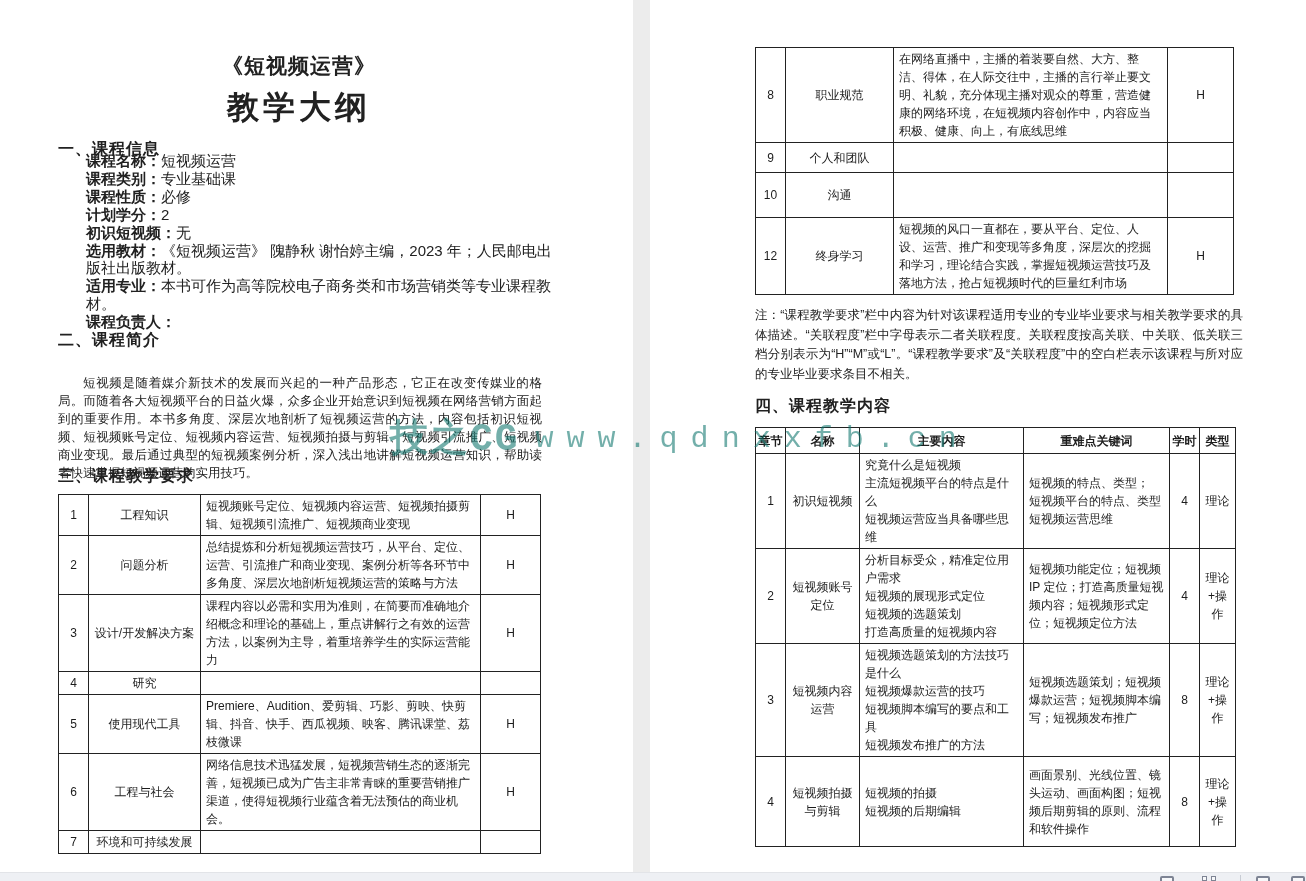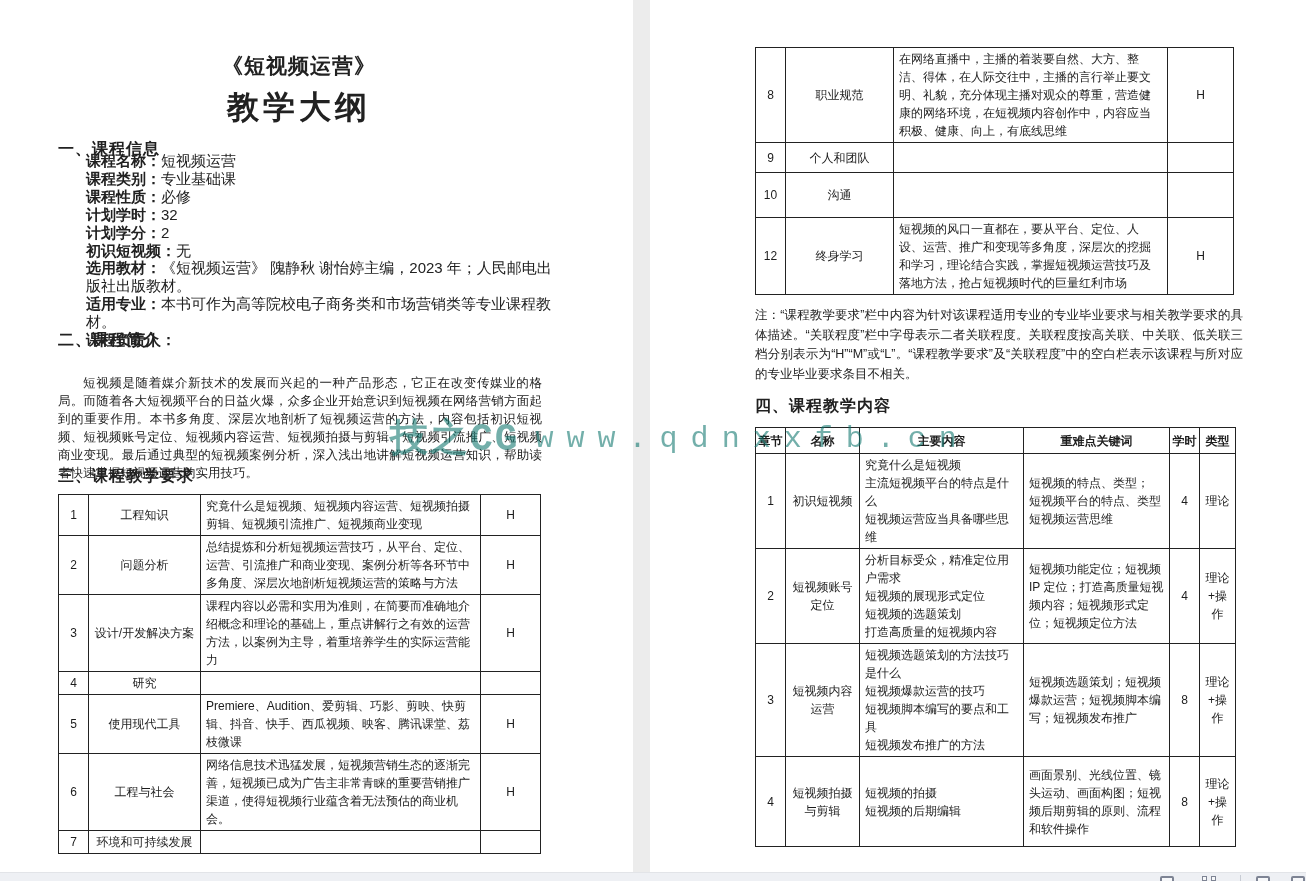--- a/index.html
+++ b/index.html
@@ -66,21 +66,20 @@
     <div class="doc-subtitle">《短视频运营》</div>
     <div class="doc-title">教学大纲</div>
   </div>
 
   <div class="sec-heading" id="h-sec1">一、课程信息</div>
 
   <div class="info-list">
     <div><b>课程名称：</b><span>短视频运营</span></div>
     <div><b>课程类别：</b><span>专业基础课</span></div>
     <div><b>课程性质：</b><span>必修</span></div>
-    <div><b>计划学时：</b><span>32</span></div>
     <div><b>计划学分：</b><span>2</span></div>
     <div><b>初识短视频：</b><span>无</span></div>
     <div><b>选用教材：</b><span>《短视频运营》 隗静秋 谢怡婷主编，2023 年；人民邮电出版社出版教材。</span></div>
     <div><b>适用专业：</b><span>本书可作为高等院校电子商务类和市场营销类等专业课程教材。</span></div>
     <div><b>课程负责人：</b><span></span></div>
   </div>
 
   <div class="sec-heading" id="h-sec2">二、课程简介</div>
   <div class="intro">短视频是随着媒介新技术的发展而兴起的一种产品形态，它正在改变传媒业的格局。而随着各大短视频平台的日益火爆，众多企业开始意识到短视频在网络营销方面起到的重要作用。本书多角度、深层次地剖析了短视频运营的方法，内容包括初识短视频、短视频账号定位、短视频内容运营、短视频拍摄与剪辑、短视频引流推广、短视频商业变现。最后通过典型的短视频案例分析，深入浅出地讲解短视频运营知识，帮助读者快速掌握短视频运营的实用技巧。</div>
 
@@ -90,21 +89,21 @@
     <colgroup>
         <col style="width:30px">
         <col style="width:112px">
         <col style="width:280px">
         <col style="width:60px">
       </colgroup>
     <tbody>
     <tr style="height:37px">
       <td class="c">1</td>
       <td class="c">工程知识</td>
-      <td class="l">究竟什么是短视频、短视频内容运营、短视频拍摄剪辑、短视频引流推广、短视频商业变现</td>
+      <td class="l">短视频账号定位、短视频内容运营、短视频拍摄剪辑、短视频引流推广、短视频商业变现</td>
       <td class="c">H</td>
     </tr>
     <tr style="height:56px">
       <td class="c">2</td>
       <td class="c">问题分析</td>
       <td class="l">总结提炼和分析短视频运营技巧，从平台、定位、运营、引流推广和商业变现、案例分析等各环节中多角度、深层次地剖析短视频运营的策略与方法</td>
       <td class="c">H</td>
     </tr>
     <tr style="height:54px">
       <td class="c">3</td>

